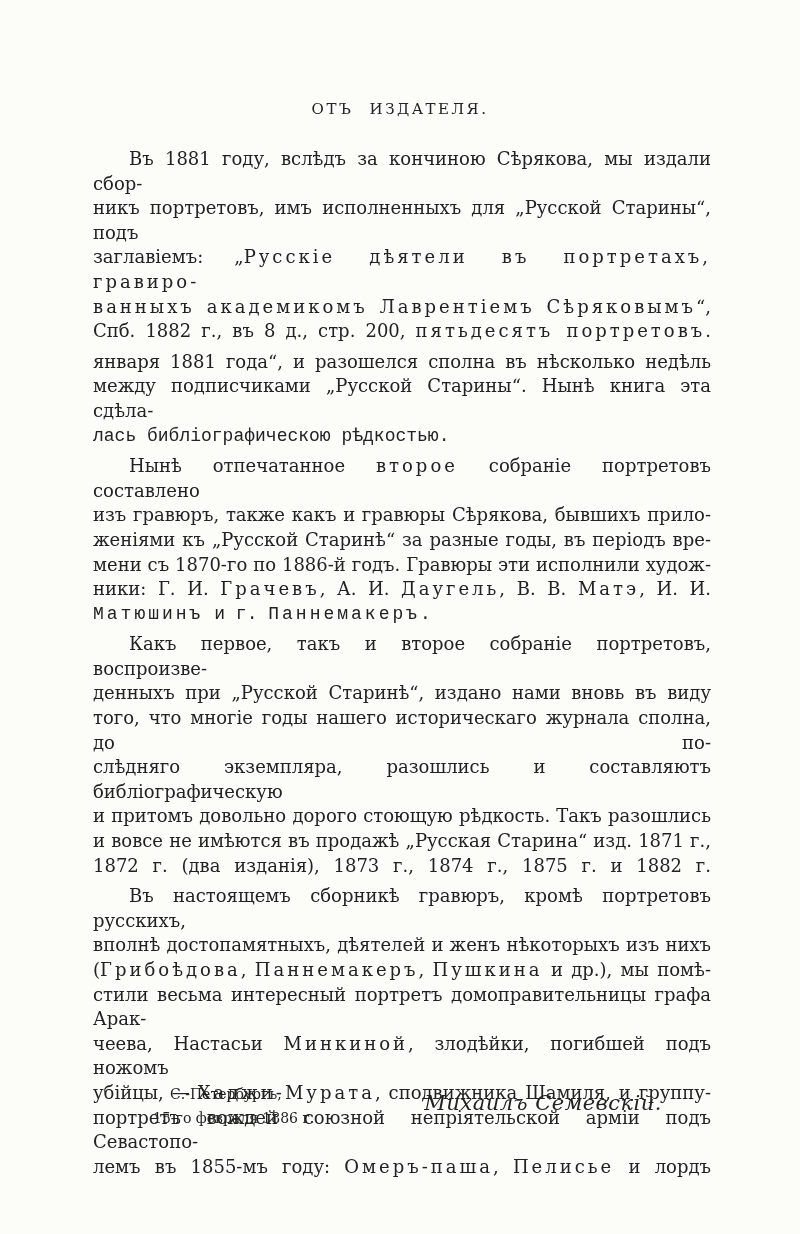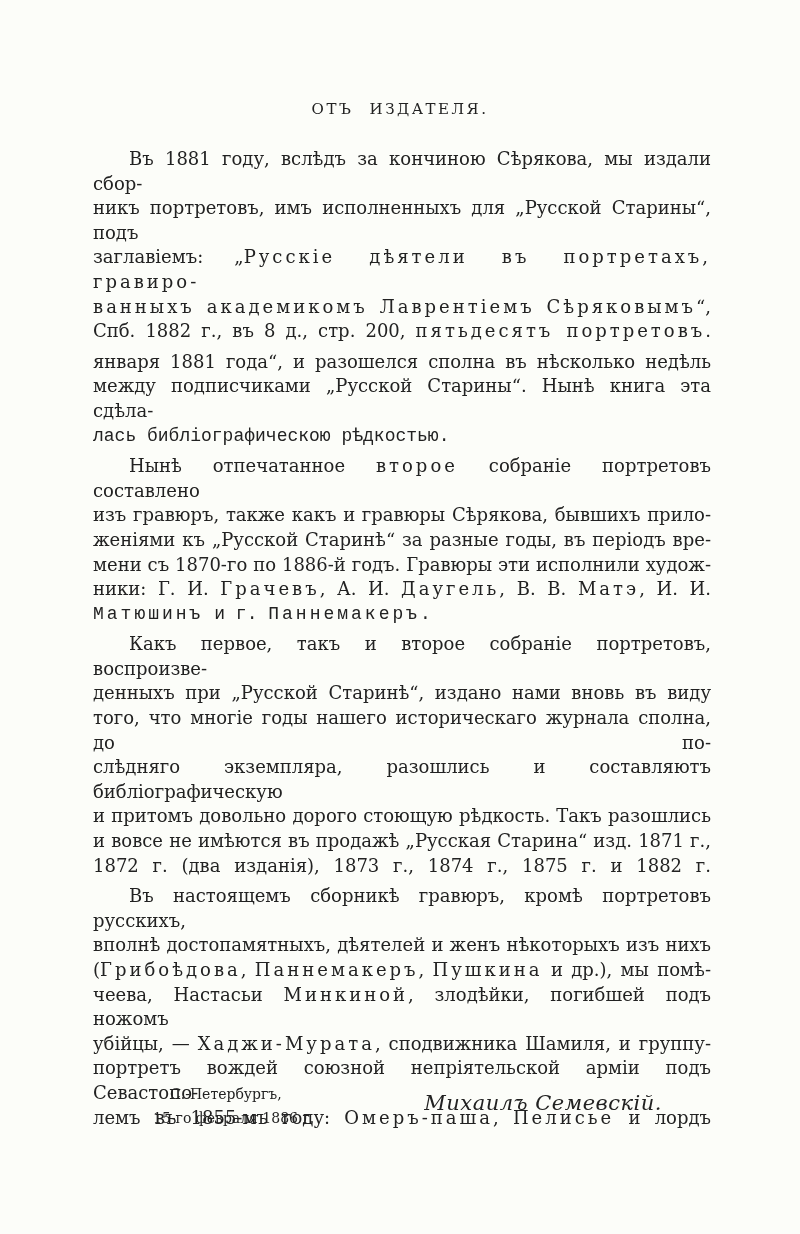--- a/index.html
+++ b/index.html
@@ -78,20 +78,21 @@
         <div class="line"><span>того, что многіе годы нашего историческаго журнала сполна, до по-</span></div>
         <div class="line"><span>слѣдняго экземпляра, разошлись и составляютъ библіографическую</span></div>
         <div class="line"><span>и притомъ довольно дорого стоющую рѣдкость. Такъ разошлись</span></div>
         <div class="line"><span>и вовсе не имѣются въ продажѣ „Русская Старина“ изд. 1871 г.,</span></div>
         <div class="line"><span>1872 г. (два изданія), 1873 г., 1874 г., 1875 г. и 1882 г.</span></div>
       </div>
       <div class="para">
         <div class="line indent"><span>Въ настоящемъ сборникѣ гравюръ, кромѣ портретовъ русскихъ,</span></div>
         <div class="line"><span>вполнѣ достопамятныхъ, дѣятелей и женъ нѣкоторыхъ изъ нихъ</span></div>
         <div class="line"><span>(</span><span class="sp">Грибоѣдова</span><span>, </span><span class="sp">Паннемакеръ</span><span>, </span><span class="sp">Пушкина</span><span> и др.), мы помѣ-</span></div>
+        <div class="line"><span>стили весьма интересный портретъ домоправительницы графа Арак-</span></div>
         <div class="line"><span>чеева, Настасьи </span><span class="sp">Минкиной</span><span>, злодѣйки, погибшей подъ ножомъ</span></div>
         <div class="line"><span>убійцы, — </span><span class="sp">Хаджи-Мурата</span><span>, сподвижника Шамиля, и группу-</span></div>
         <div class="line"><span>портретъ вождей союзной непріятельской арміи подъ Севастопо-</span></div>
         <div class="line"><span>лемъ въ 1855-мъ году: </span><span class="sp">Омеръ-паша</span><span>, </span><span class="sp">Пелисье</span><span> и лордъ</span></div>
       </div>
     </div>
   <div class="signature">Михаилъ Семевскій.</div>
   <div class="dateline">
     <div class="place">С.-Петербургъ,</div>
     <div class="date">15-го февраля 1886 г.</div>

